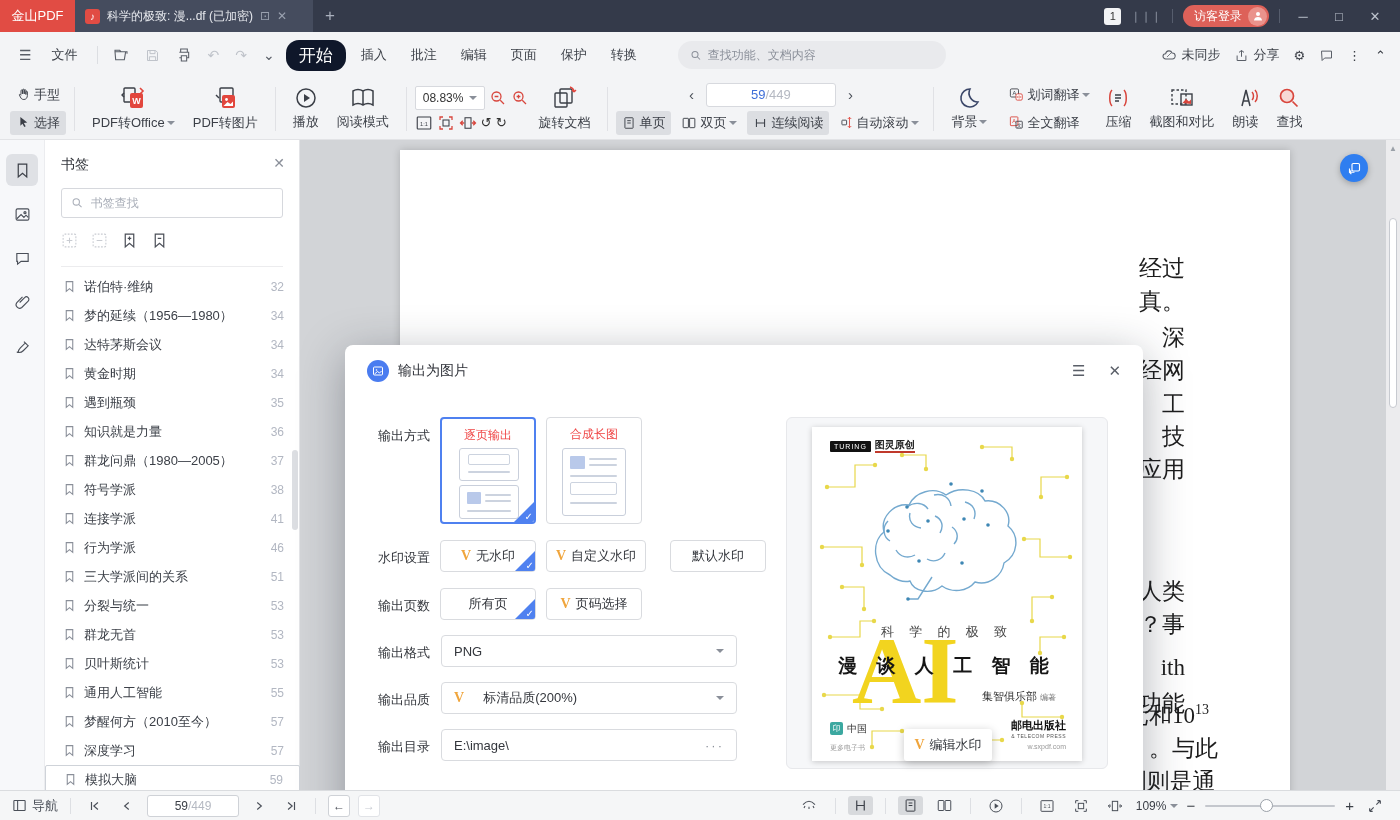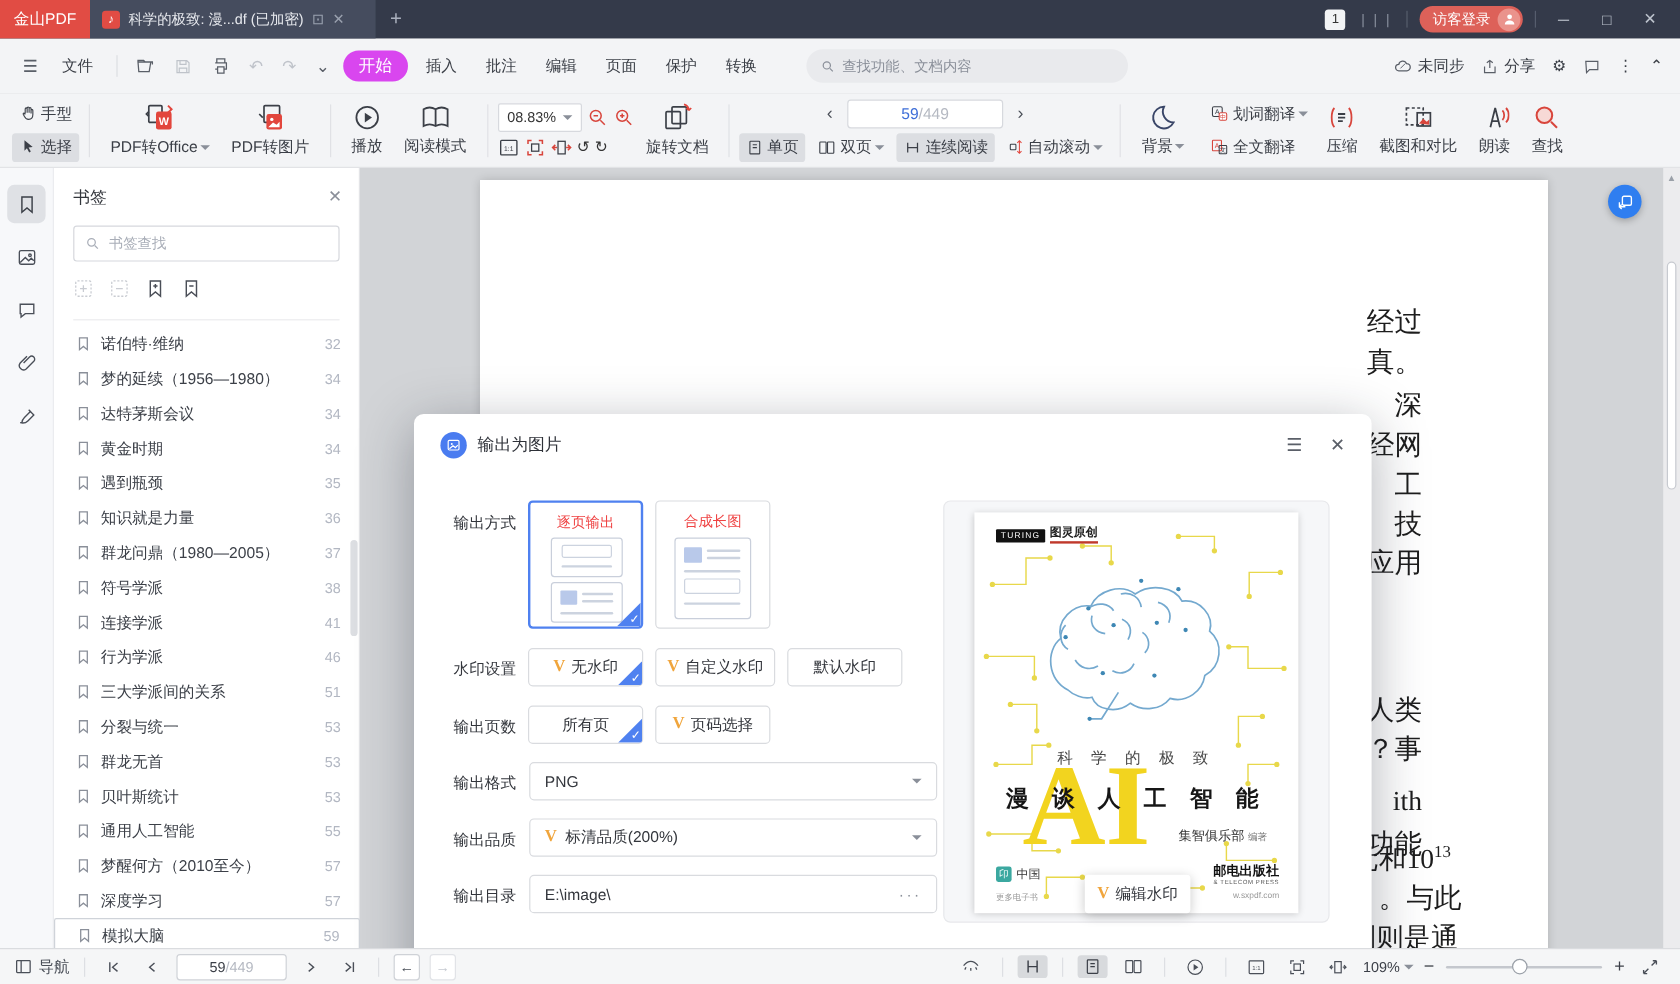--- a/index.html
+++ b/index.html
@@ -20,21 +20,21 @@
   .tsep{width:1px;height:14px;background:#565d6d}
   .loginpill{background:#dd6159;height:22px;border-radius:11px;display:flex;align-items:center;gap:6px;padding-left:11px;padding-right:2px;color:#fff;font-size:12px}
   .avatar{width:19px;height:19px;border-radius:50%;background:#ea938c;display:flex;align-items:center;justify-content:center}
   .winbtn{color:#bdc3cd;font-size:13px;width:26px;text-align:center}
   
   .menubar{position:absolute;left:0;top:32px;width:1400px;height:46px;background:#f3f4f6;display:flex;align-items:center;padding:0 14px;gap:6px;z-index:39}
   .mitem{font-size:13px;color:#3b3f47;padding:4px 9px;border-radius:3px}
   .msep{width:1px;height:18px;background:#dcdee2;margin:0 4px}
   .mico{color:#5a5f68;padding:3px 5px;font-size:14px}
   .mico.dis{color:#bfc3ca}
-  .starttab{background:#d946ef;color:#fff;border-radius:13px;padding:4px 13px;font-size:14px}
+  .starttab{background:#0f172a;color:#fff;border-radius:13px;padding:4px 13px;font-size:17px}
   .searchbox{width:268px;height:28px;background:#e9eaed;border-radius:14px;display:flex;align-items:center;gap:6px;padding:0 12px;margin-left:26px}
   .searchbox input{border:none;background:transparent;outline:none;font-size:12px;color:#555;width:100%;font-family:inherit}
   .searchbox input::placeholder{color:#8a8f99}
   .mright{margin-left:auto;display:flex;align-items:center;gap:14px;color:#3b3f47}
   .mright .lab{display:flex;align-items:center;gap:4px;font-size:13px}
   
   .toolbar{position:absolute;left:0;top:78px;width:1400px;height:62px;background:#f3f4f6;border-bottom:1px solid #e2e3e6;display:flex;align-items:center;padding:0 10px;z-index:38}
   .vsep{width:1px;height:44px;background:#e0e1e5;margin:0 8px;flex:none}
   .bigbtn{display:flex;flex-direction:column;align-items:center;justify-content:center;gap:3px;padding:0 9px;font-size:13px;color:#3b3f47;flex:none}
   .bigbtn .cap{display:flex;align-items:center;gap:2px;white-space:nowrap}
@@ -85,21 +85,21 @@
   .card .ct{position:absolute;top:8px;width:100%;text-align:center;font-size:12px;color:#ef4444}
   .sel2{border:2px solid #4f81f0}
   .corner{position:absolute;right:0;bottom:0;width:20px;height:20px;background:#4f81f0;clip-path:polygon(100% 0,100% 100%,0 100%);border-bottom-right-radius:2px}
   .corner span{position:absolute;right:1px;bottom:0px;color:#fff;font-size:10px}
   .thumb{position:absolute;border:1px solid #c9cfdb;border-radius:3px;background:#fff}
   .tline{position:absolute;height:2px;background:#ccd3df;border-radius:1px}
   .tsq{position:absolute;background:#b9c9ea;border-radius:1px}
   .tbox{position:absolute;border:1px solid #ccd3df;border-radius:2px;background:#fff}
   .optbtn{position:absolute;height:32px;width:96px;border:1px solid #d9dbdf;border-radius:4px;background:#fff;display:flex;align-items:center;justify-content:center;gap:5px;font-size:13px;color:#33363c}
   .vlogo{font-family:"Liberation Serif","DejaVu Serif",serif;font-weight:bold;color:#f0a53c;font-size:14px;line-height:1}
-  .selbox{position:absolute;left:96px;width:340px;height:32px;border:1px solid #d9dbdf;border-radius:4px;background:#fff;display:flex;align-items:center;gap:7px;padding:0 12px;font-size:13px;color:#33363c}
+  .selbox{position:absolute;left:96px;width:296px;height:32px;border:1px solid #d9dbdf;border-radius:4px;background:#fff;display:flex;align-items:center;gap:19px;padding:0 12px;font-size:13px;color:#33363c}
   .selbox .caret{margin-left:auto}
   .dots3{margin-left:auto;color:#8a8f99;letter-spacing:2px;font-size:13px}
   .preview{position:absolute;left:441px;top:72px;width:322px;height:352px;background:#f6f7f9;border:1px solid #e7e8eb;border-radius:6px}
   .cover{position:absolute;left:25px;top:9px;width:270px;height:334px;background:#fff;box-shadow:0 1px 6px rgba(0,0,0,.2);overflow:hidden}
   .cover .series{position:absolute;left:0;top:196px;width:100%;text-align:center;font-size:13px;color:#4a4a4a;letter-spacing:6px;font-family:"Liberation Serif","DejaVu Serif",serif}
   .cover .bigai{position:absolute;left:40px;top:196px;font-size:96px;line-height:1;font-weight:bold;color:#f2d41f;font-family:"Liberation Serif","DejaVu Serif",serif}
   .cover .btitle{position:absolute;left:0;top:226px;width:100%;text-align:center;font-size:19px;font-weight:bold;color:#161616;letter-spacing:7px}
   .cover .auth{position:absolute;right:26px;top:262px;font-size:11px;color:#333;font-family:"Liberation Serif","DejaVu Serif",serif}
   .cover .auth i{font-style:normal;font-size:8px;color:#777;margin-left:3px}
   .cover .pubrow{position:absolute;left:18px;right:16px;bottom:22px;display:flex;align-items:center;font-size:10px;color:#333}
@@ -722,21 +722,21 @@
         <span class="vlogo">V</span>
         <span>无水印</span>
         <div class="corner">
           <span>✓</span>
         </div>
       </div>
     <div class="optbtn" style="left:201px;top:195px;width:100px">
         <span class="vlogo">V</span>
         <span>自定义水印</span>
       </div>
-    <div class="optbtn" style="left:311px;top:195px">
+    <div class="optbtn" style="left:325px;top:195px">
         <span>默认水印</span>
       </div>
 
     <div class="dlabel" style="top:252px">输出页数</div>
     <div class="optbtn sel2" style="left:95px;top:243px">
         <span>所有页</span>
         <div class="corner">
           <span>✓</span>
         </div>
       </div>

